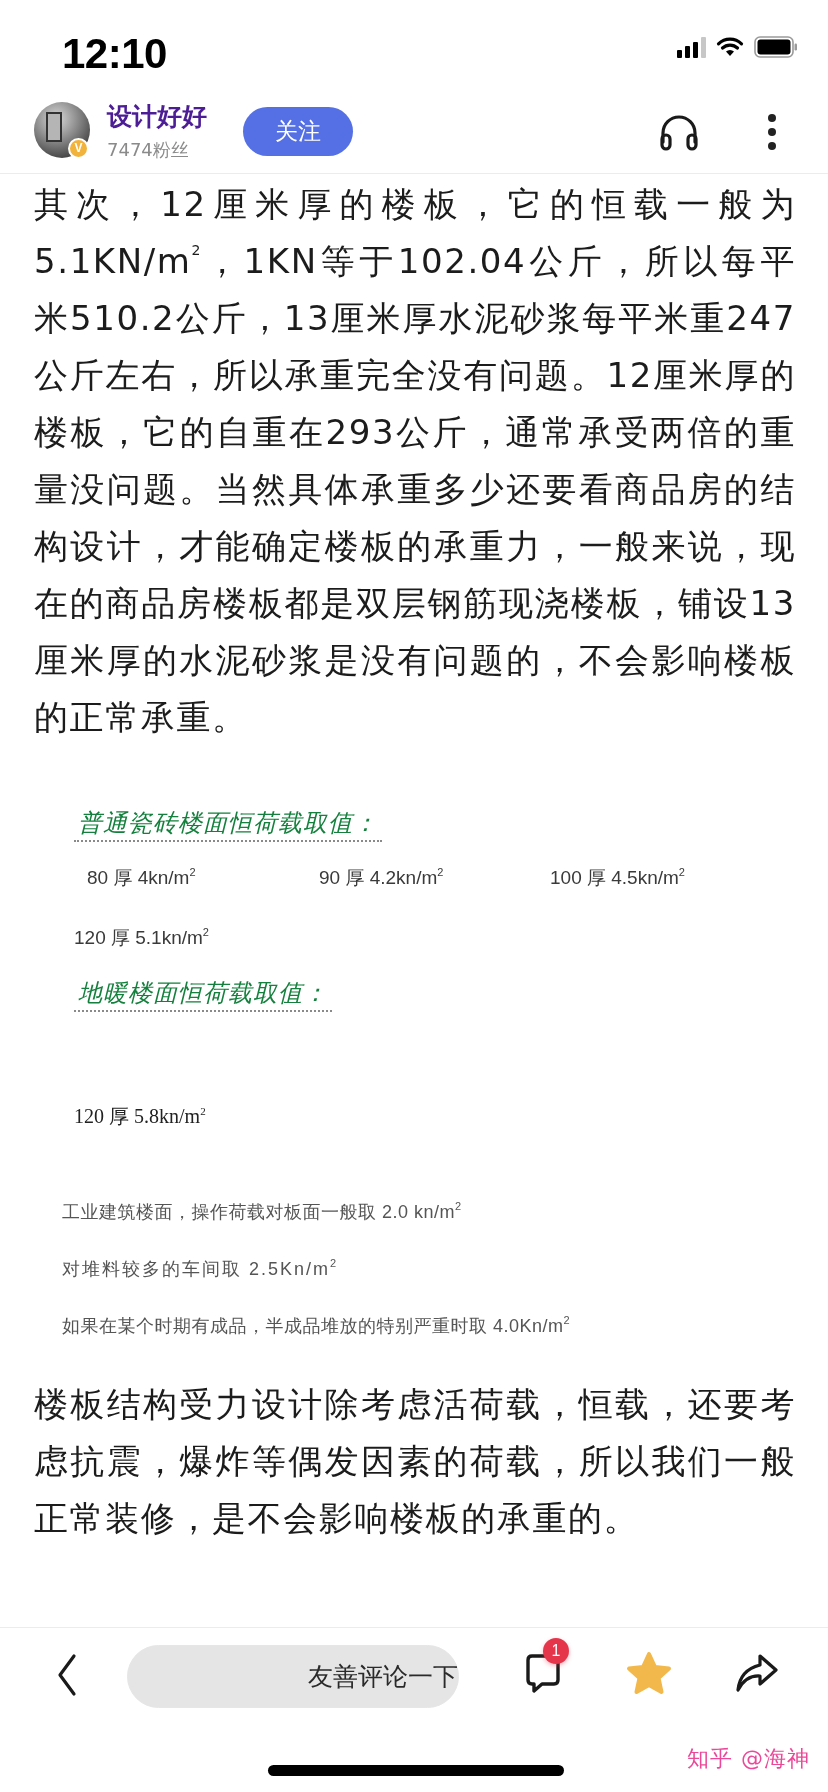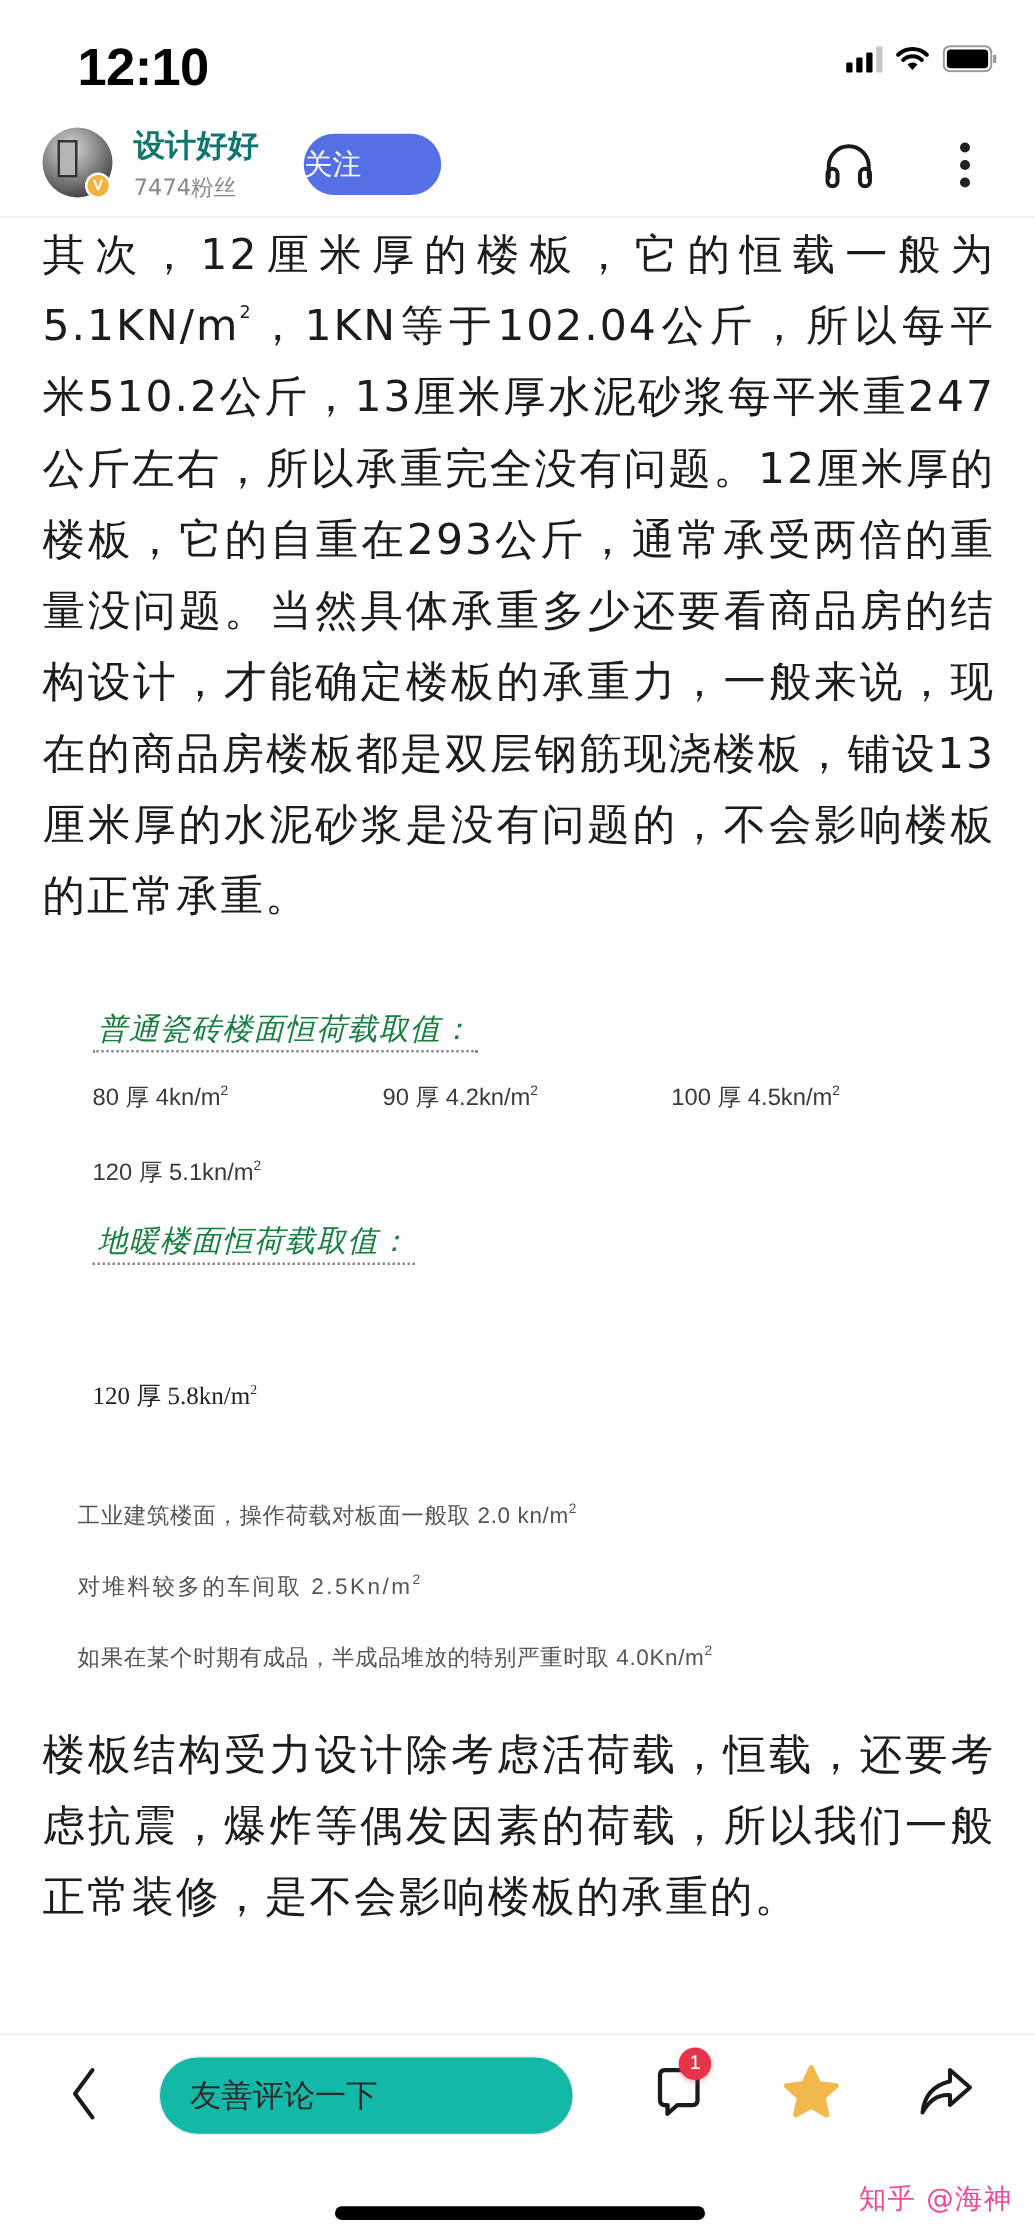--- a/index.html
+++ b/index.html
@@ -14,51 +14,51 @@
   .signal span { width: 5px; background: #000; border-radius: 1px; }
   .signal span.dim { background: #c7c7c7; }
 
   
   .header { position: absolute; left: 0; top: 92px; width: 828px; height: 82px; border-bottom: 1px solid #ececec; }
   .avatar { position: absolute; left: 34px; top: 10px; width: 56px; height: 56px; border-radius: 50%;
             background: radial-gradient(circle at 40% 30%, #d9d9d9 0%, #8e8e8e 40%, #4a4a4a 75%, #2b2b2b 100%); overflow: visible; }
   .avatar .pane { position: absolute; left: 12px; top: 10px; width: 16px; height: 30px; border: 2px solid #333; background: #b5b5b5; }
   .verified { position: absolute; left: 68px; top: 46px; width: 21px; height: 21px; border-radius: 50%; background: #f2b33d; border: 2px solid #fff;
               color: #fff; font-size: 12px; font-weight: 700; text-align: center; line-height: 17px; font-family: "Liberation Sans", sans-serif; }
-  .author-name { position: absolute; left: 107px; top: 8px; font-size: 25px; font-weight: 700; color: #0f766e; }
+  .author-name { position: absolute; left: 107px; top: 8px; font-size: 25px; font-weight: 700; color: #4c1d95; }
   .author-fans { position: absolute; left: 107px; top: 46px; font-size: 18px; color: #8a8a8a; }
   .follow-btn { position: absolute; left: 243px; top: 15px; width: 110px; height: 49px; border-radius: 25px; background: #5470e4; color: #fff;
-                font-size: 23px; text-align: left; line-height: 49px; border: none; }
+                font-size: 23px; text-align: center; line-height: 49px; border: none; }
   .headphone { position: absolute; left: 657px; top: 20px; width: 44px; height: 40px; }
   .more-btn { position: absolute; left: 758px; top: 14px; width: 28px; height: 52px; display: flex; flex-direction: column; align-items: center; justify-content: space-between; padding: 8px 0; }
   .more-btn span { width: 8px; height: 8px; border-radius: 50%; background: #222; }
 
   
   .article { position: absolute; left: 34px; top: 176px; width: 762px; }
   .para { font-size: 34px; line-height: 57px; color: #1c1c1c; text-align: justify; letter-spacing: 1.6px; }
   .para sup { font-size: 14px; vertical-align: 18px; line-height: 0; }
 
   
   .embedded { position: absolute; left: 56px; top: 795px; width: 700px; height: 530px; background: #fff; font-family: "Liberation Sans", sans-serif; color: #3c3c3c; }
   .emb-heading { position: absolute; left: 18px; font-family: "Liberation Serif", serif; font-style: italic; font-size: 24px; color: #15803d;
                  border-bottom: 2px dotted #8a8a8a; padding: 0 4px 1px 4px; letter-spacing: 1px; }
   .emb-row { position: absolute; left: 18px; font-size: 19px; color: #3a3a3a; white-space: nowrap; }
   .emb-row sup { font-size: 11px; vertical-align: 8px; line-height: 0; }
-  .emb-cell { position: absolute; top: 0; }
+  .emb-cell { position: absolute; top: 0; margin-left: 13px; }
   .emb-serif { font-family: "Liberation Serif", serif; font-size: 20px; color: #222; }
   .emb-note { position: absolute; left: 6px; font-size: 18px; color: #555; white-space: nowrap; letter-spacing: 0.5px; margin-top: 32px; }
   .emb-note sup { font-size: 11px; vertical-align: 8px; line-height: 0; }
 
   .para2 { position: absolute; left: 34px; top: 1376px; width: 762px; }
 
   
   .bottom-bar { position: absolute; left: 0; top: 1627px; width: 828px; height: 95px; border-top: 1px solid #ececec; }
   .back-btn { position: absolute; left: 48px; top: 22px; width: 40px; height: 50px; }
-  .comment-input { position: absolute; left: 127px; top: 17px; width: 332px; height: 63px; border-radius: 32px; background: #14b8a6; border: 1px solid #e6e6e6;
-                   font-size: 25px; color: #2a2a2a; padding-left: 24px; line-height: 61px; }
+  .comment-input { position: absolute; left: 127px; top: 17px; width: 332px; height: 63px; border-radius: 32px; background: #e5e5e5; border: 1px solid #e6e6e6;
+                   font-size: 25px; color: #2a2a2a; padding-left: 24px; line-height: 61px; text-align: right; }
   .comment-btn { position: absolute; left: 518px; top: 20px; width: 52px; height: 52px; }
   .badge { position: absolute; left: 543px; top: 10px; width: 26px; height: 26px; border-radius: 50%; background: #e5354a; color: #fff;
            font-size: 16px; font-family: "Liberation Sans", sans-serif; text-align: center; line-height: 26px; box-shadow: 0 2px 4px rgba(229,53,74,0.35); }
   .star-btn { position: absolute; left: 624px; top: 22px; width: 50px; height: 48px; }
   .share-btn { position: absolute; left: 730px; top: 20px; width: 52px; height: 50px; }
 
   .watermark { position: absolute; right: 18px; top: 1744px; font-size: 22px; color: #ec4899; letter-spacing: 1px; }
   .home-indicator { position: absolute; left: 268px; top: 1765px; width: 296px; height: 11px; border-radius: 6px; background: #000; }
 </style>
 </head>

